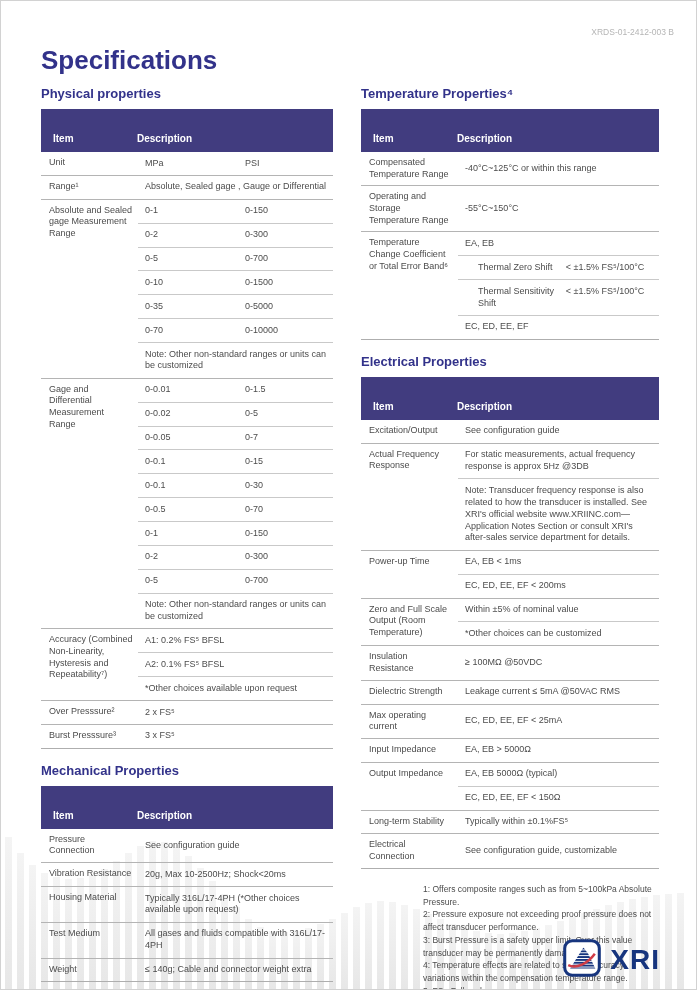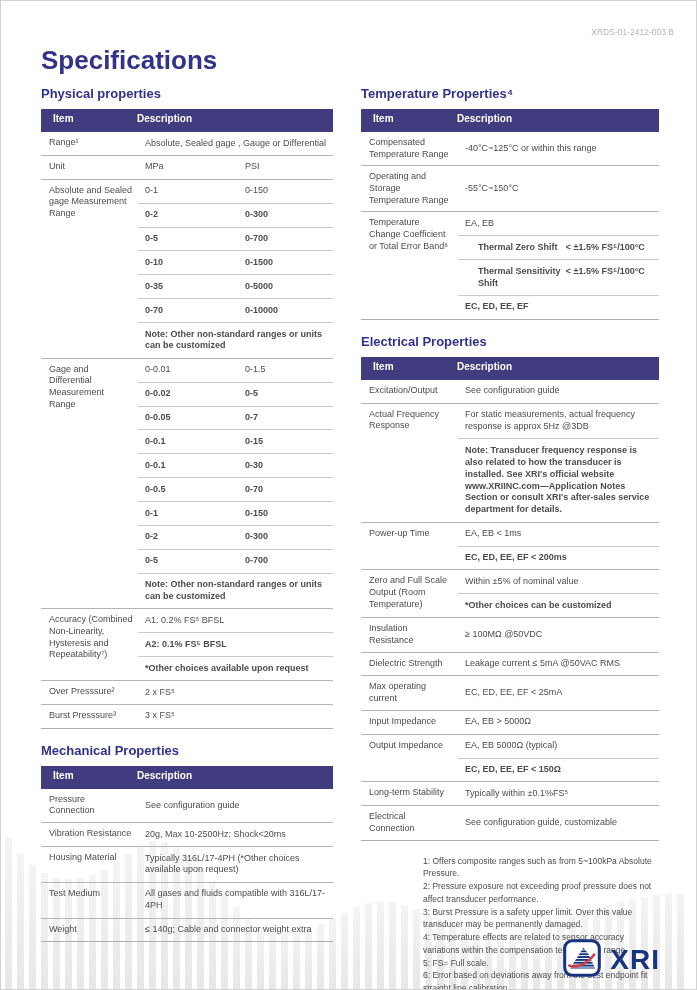--- a/index.html
+++ b/index.html
@@ -7,29 +7,29 @@
   .doc-number{position:absolute;top:26px;right:22px;font-size:8.5px;color:#b5b5b5;z-index:2;}
   .content{position:relative;z-index:1;padding:44px 37px 0 40px;}
   h1.title{margin:0 0 10px 0;font-size:26px;font-weight:bold;color:#32328a;}
   .columns{display:flex;gap:28px;align-items:flex-start;}
   .col-left{width:292px;flex:none;}
   .col-right{flex:1;min-width:0;}
   h2.sec{margin:8px 0 8px 0;font-size:13px;font-weight:bold;color:#32328a;}
   h2.sec.first{margin-top:0;}
   
   .tbl{border-bottom:1px solid #aeaeae;font-size:9px;color:#4c4c4c;margin-bottom:14px;}
-  .tbl-head{display:flex;background:#413c7f;color:#fff;font-weight:bold;font-size:10px;padding:4px 4px 8px 12px;}
+  .tbl-head{display:flex;background:#413c7f;color:#fff;font-weight:bold;font-size:10px;padding:24px 4px 8px 12px;}
   .th-item{width:84px;flex:none;}
   .th-desc{flex:1;}
   .trow{display:flex;}
   .trow + .trow{border-top:1px solid #b4b4b4;}
   .tlabel{width:84px;flex:none;padding:5px 5px 5px 8px;line-height:1.3;}
   .tdesc{flex:1;display:flex;flex-direction:column;justify-content:center;min-width:0;}
   .sub{padding:5.5px 4px 5.5px 7px;line-height:1.32;}
-  .sub + .sub{border-top:1px solid #c9c9c9;font-weight:bold;}
+  .sub + .sub{border-top:1px solid #c9c9c9;}
   .sub-pair{display:flex;}
   .pa{width:100px;flex:none;}
   .pb{flex:1;}
   .sub-kv{display:flex;}
   .ka{flex:1;}
   .kb{width:47%;flex:none;}
   .indent .ka{padding-left:13px;}
   
   .footnotes{padding-left:62px;padding-right:2px;margin-top:6px;font-size:8.5px;line-height:1.5;color:#4c4c4c;}
   
@@ -111,32 +111,32 @@
 
     <div class="columns">
       <div class="col-left">
         <h2 class="sec first">Physical properties</h2>
         <div class="tbl">
             <div class="tbl-head">
               <div class="th-item">Item</div>
               <div class="th-desc">Description</div>
             </div>
             <div class="trow">
-              <div class="tlabel">Range¹</div>
-              <div class="tdesc">
-                <div class="sub">Absolute, Sealed gage , Gauge or Differential</div>
-              </div>
-            </div>
-            <div class="trow">
               <div class="tlabel">Unit</div>
               <div class="tdesc">
                 <div class="sub sub-pair">
                   <span class="pa">MPa</span>
                   <span class="pb">PSI</span>
                 </div>
+              </div>
+            </div>
+            <div class="trow">
+              <div class="tlabel">Range¹</div>
+              <div class="tdesc">
+                <div class="sub">Absolute, Sealed gage , Gauge or Differential</div>
               </div>
             </div>
             <div class="trow">
               <div class="tlabel">Absolute and Sealed gage Measurement Range</div>
               <div class="tdesc">
                 <div class="sub sub-pair">
                   <span class="pa">0-1</span>
                   <span class="pb">0-150</span>
                 </div>
                 <div class="sub sub-pair">

